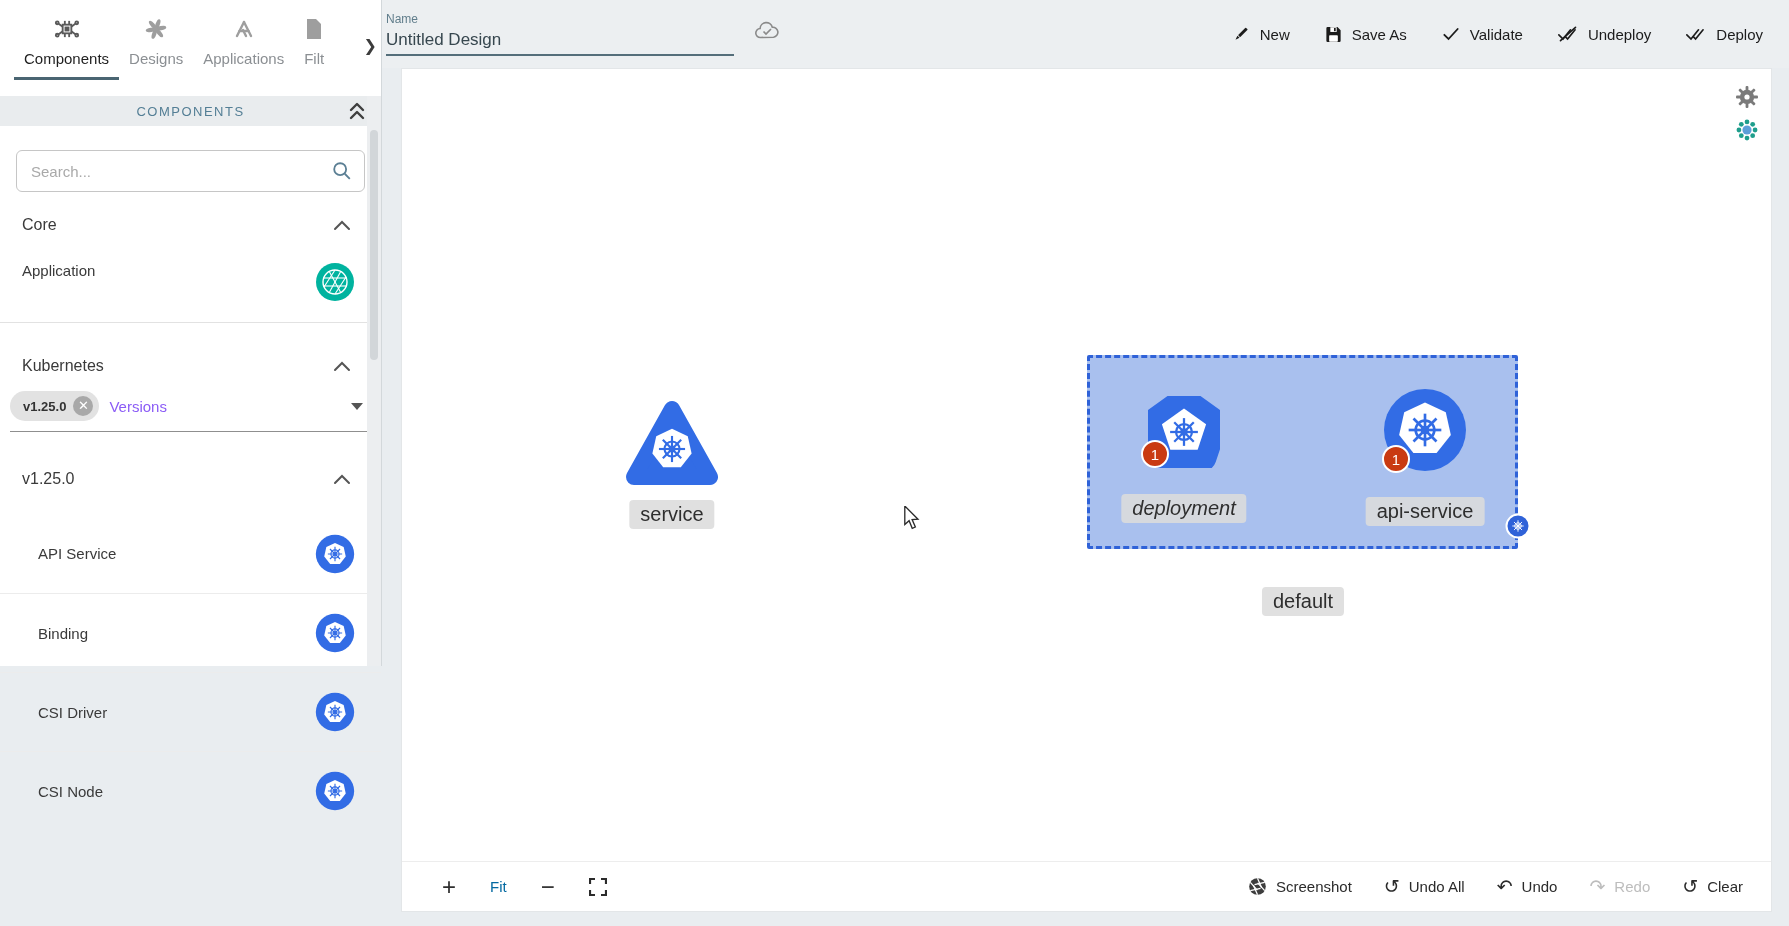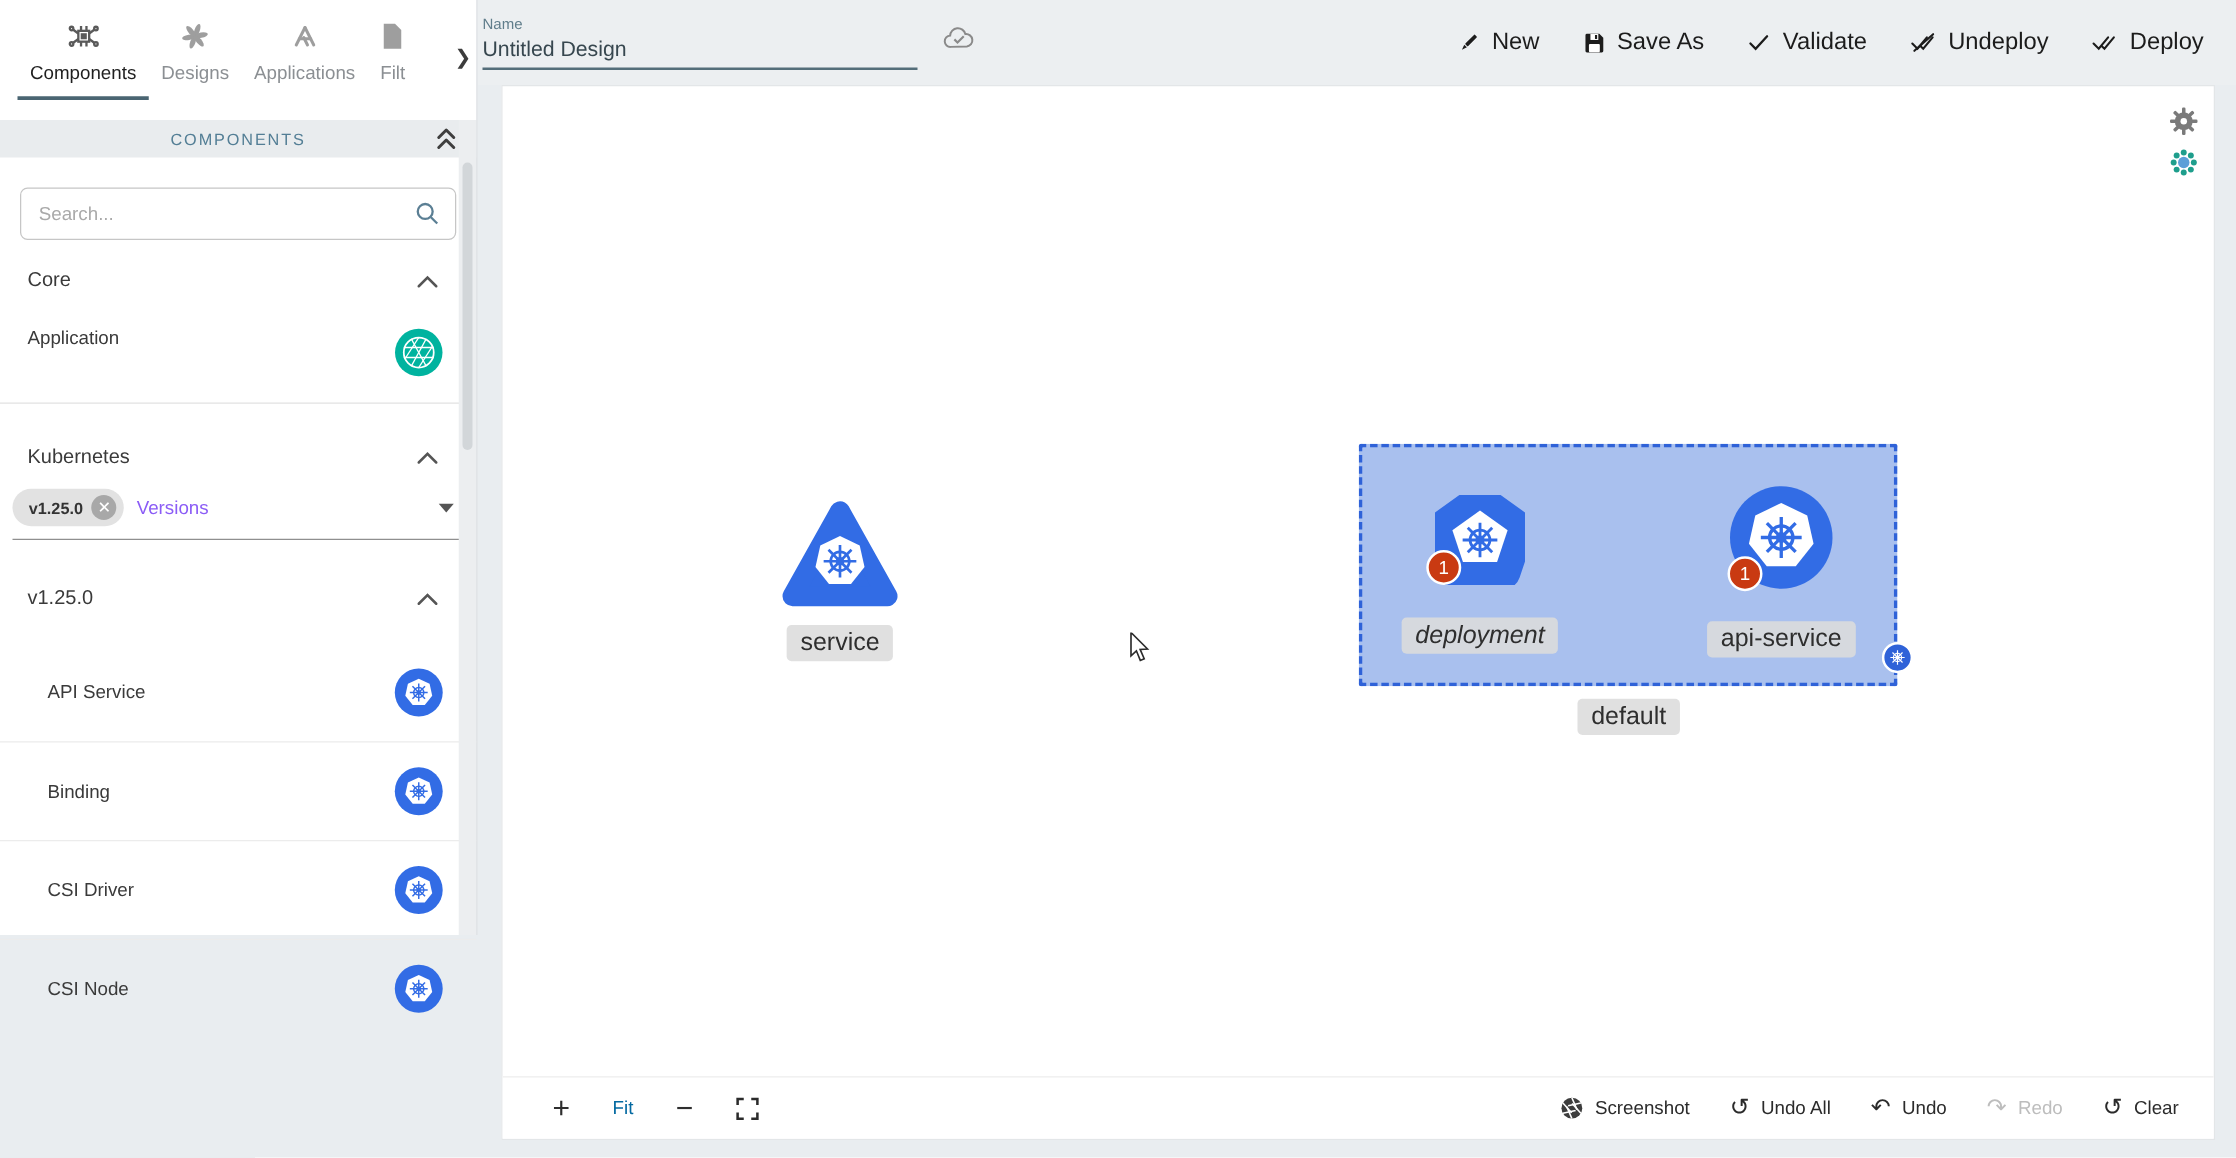--- a/index.html
+++ b/index.html
@@ -8,21 +8,21 @@
     position:relative; overflow:hidden;
     background:#e9edf0;
     font-family:"Liberation Sans","DejaVu Sans",sans-serif;
     color:#2e2e2e;
   }
   svg { display:block; }
   .hiddefs { position:absolute; width:0; height:0; }
 
   
   .sidebar {
-    position:absolute; left:0; top:0; width:382px; height:748px;
+    position:absolute; left:0; top:0; width:382px; height:666px;
     background:#fff; border-right:1px solid #d3d8db; z-index:5;
   }
   .tabs { position:relative; height:96px; display:flex; align-items:flex-start; padding:10px 22px 0 14px; background:#fff; }
   .tab { display:flex; flex-direction:column; align-items:center; gap:6px; padding:4px 10px 10px; cursor:pointer; }
   .tab .tab-lbl { font-size:15px; color:#8b8f93; white-space:nowrap; }
   .tab.active .tab-lbl { color:#1f1f1f; }
   .tab.active { border-bottom:3px solid #4a6572; }
   .tab-ic { height:30px; display:flex; align-items:center; justify-content:center; }
   .tabs-scroll { position:absolute; right:4px; top:36px; font-size:16px; color:#3c3c3c; cursor:pointer; font-weight:bold; }
 
@@ -70,21 +70,21 @@
   }
   .name-wrap { position:relative; margin-left:4px; width:348px; }
   .name-label { font-size:12px; color:#607d8b; margin-bottom:2px; }
   .name-input {
     width:100%; border:none; border-bottom:2px solid #546e7a; background:transparent;
     font-size:17px; color:#37474f; padding:2px 0 4px 0; outline:none; font-family:inherit;
   }
   .cloud-ic { position:absolute; left:372px; top:20px; }
   .top-actions { margin-left:auto; display:flex; align-items:center; gap:34px; padding-right:26px; }
   .top-btn { display:flex; align-items:center; gap:9px; cursor:pointer; }
-  .top-btn span.lbl { font-size:19px; color:#1c1c1c; font-weight:500; }
+  .top-btn span.lbl { font-size:15px; color:#1c1c1c; font-weight:500; }
 
   
   .canvas {
     position:absolute; left:401px; top:68px; right:17px; bottom:14px;
     background:#fff; border:1px solid #e3e6e8; overflow:hidden;
   }
   .gear-wrap { position:absolute; right:12px; top:16px; cursor:pointer; }
   .ctx-wrap { position:absolute; right:13px; top:50px; cursor:pointer; }
 
   .node { position:absolute; cursor:pointer; }
@@ -462,21 +462,21 @@
   </div>
   <span class="node-label" style="left:1023px; top:428px;">api-service</span>
 
   <span class="corner-node">
     <svg width="26" height="26" viewBox="0 0 26 26">
       <circle cx="13" cy="13" r="11.5" fill="#2f62d8" stroke="#fff" stroke-width="2"></circle>
       <use href="#sym-wheel" x="6" y="6" width="14" height="14" color="#ffffff"></use>
     </svg>
   </span>
 
-  <span class="node-label" style="left:901px; top:490px;">default</span>
+  <span class="node-label" style="left:901px; top:518px;">default</span>
 
   <span class="cursor">
     <svg width="22" height="24" viewBox="0 0 14 20">
       <path d="M1,0 L1,15.5 L4.6,12.2 L7.2,18.6 L9.8,17.5 L7.1,11.3 L12,11 Z" fill="#fff" stroke="#2b2b2b" stroke-width="1.1"></path>
     </svg>
   </span>
 
   <div class="bottom-bar">
     <div class="bb-left">
       <span class="bb-sym">+</span>

